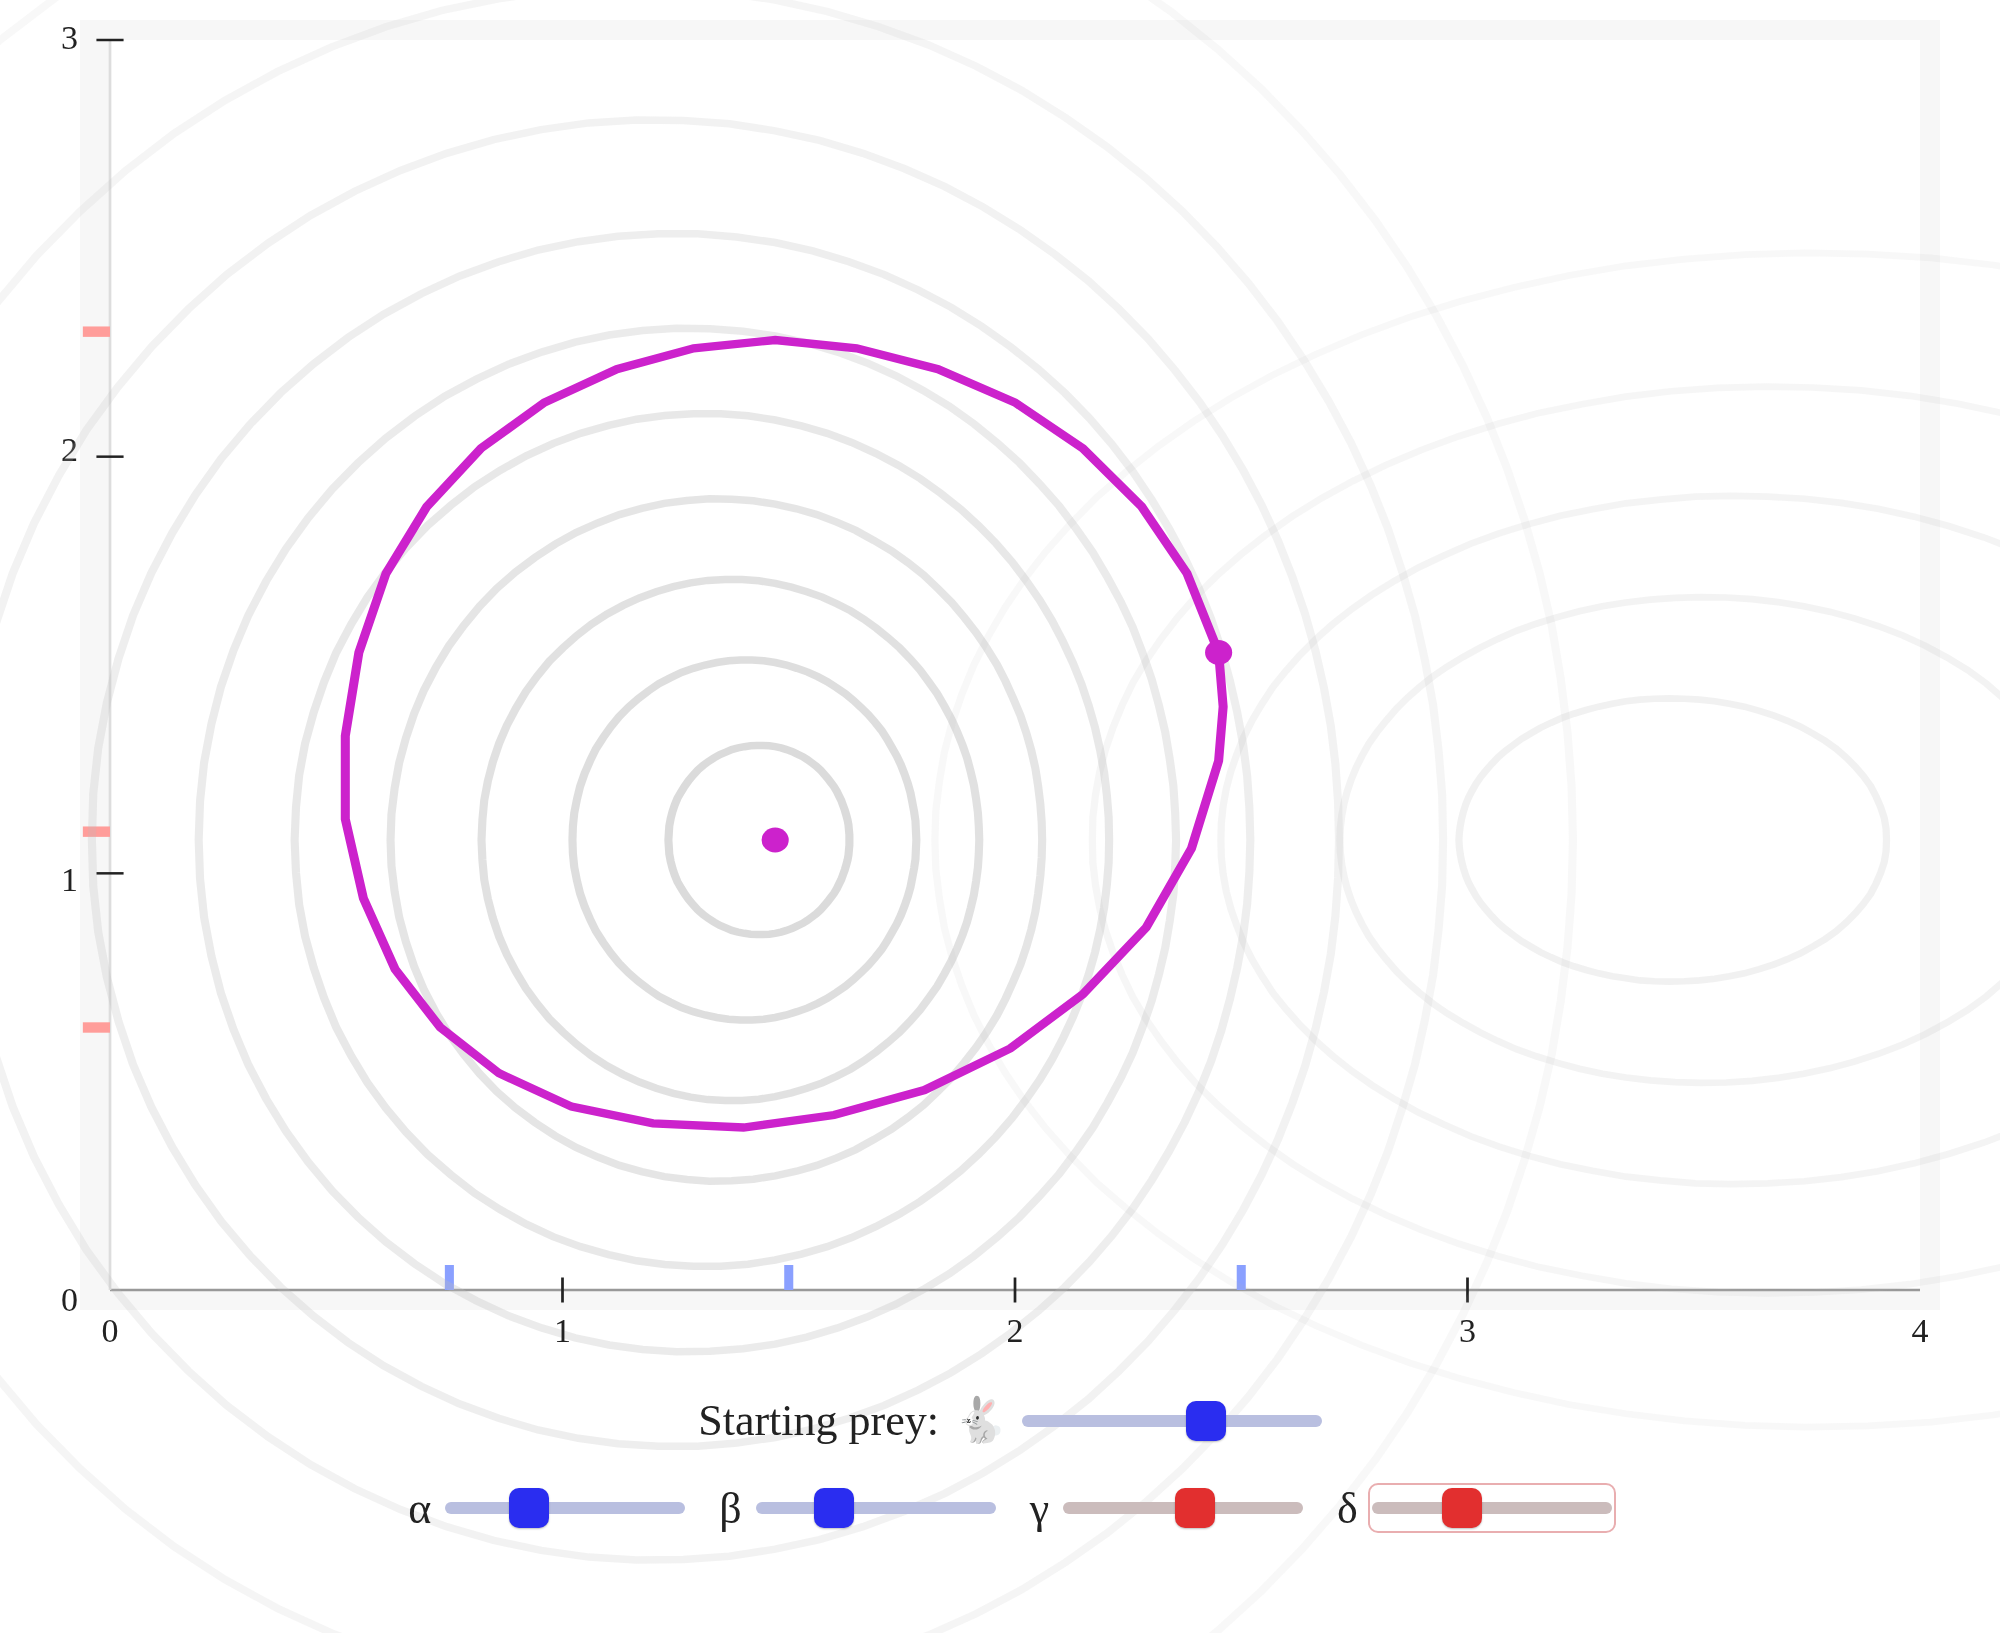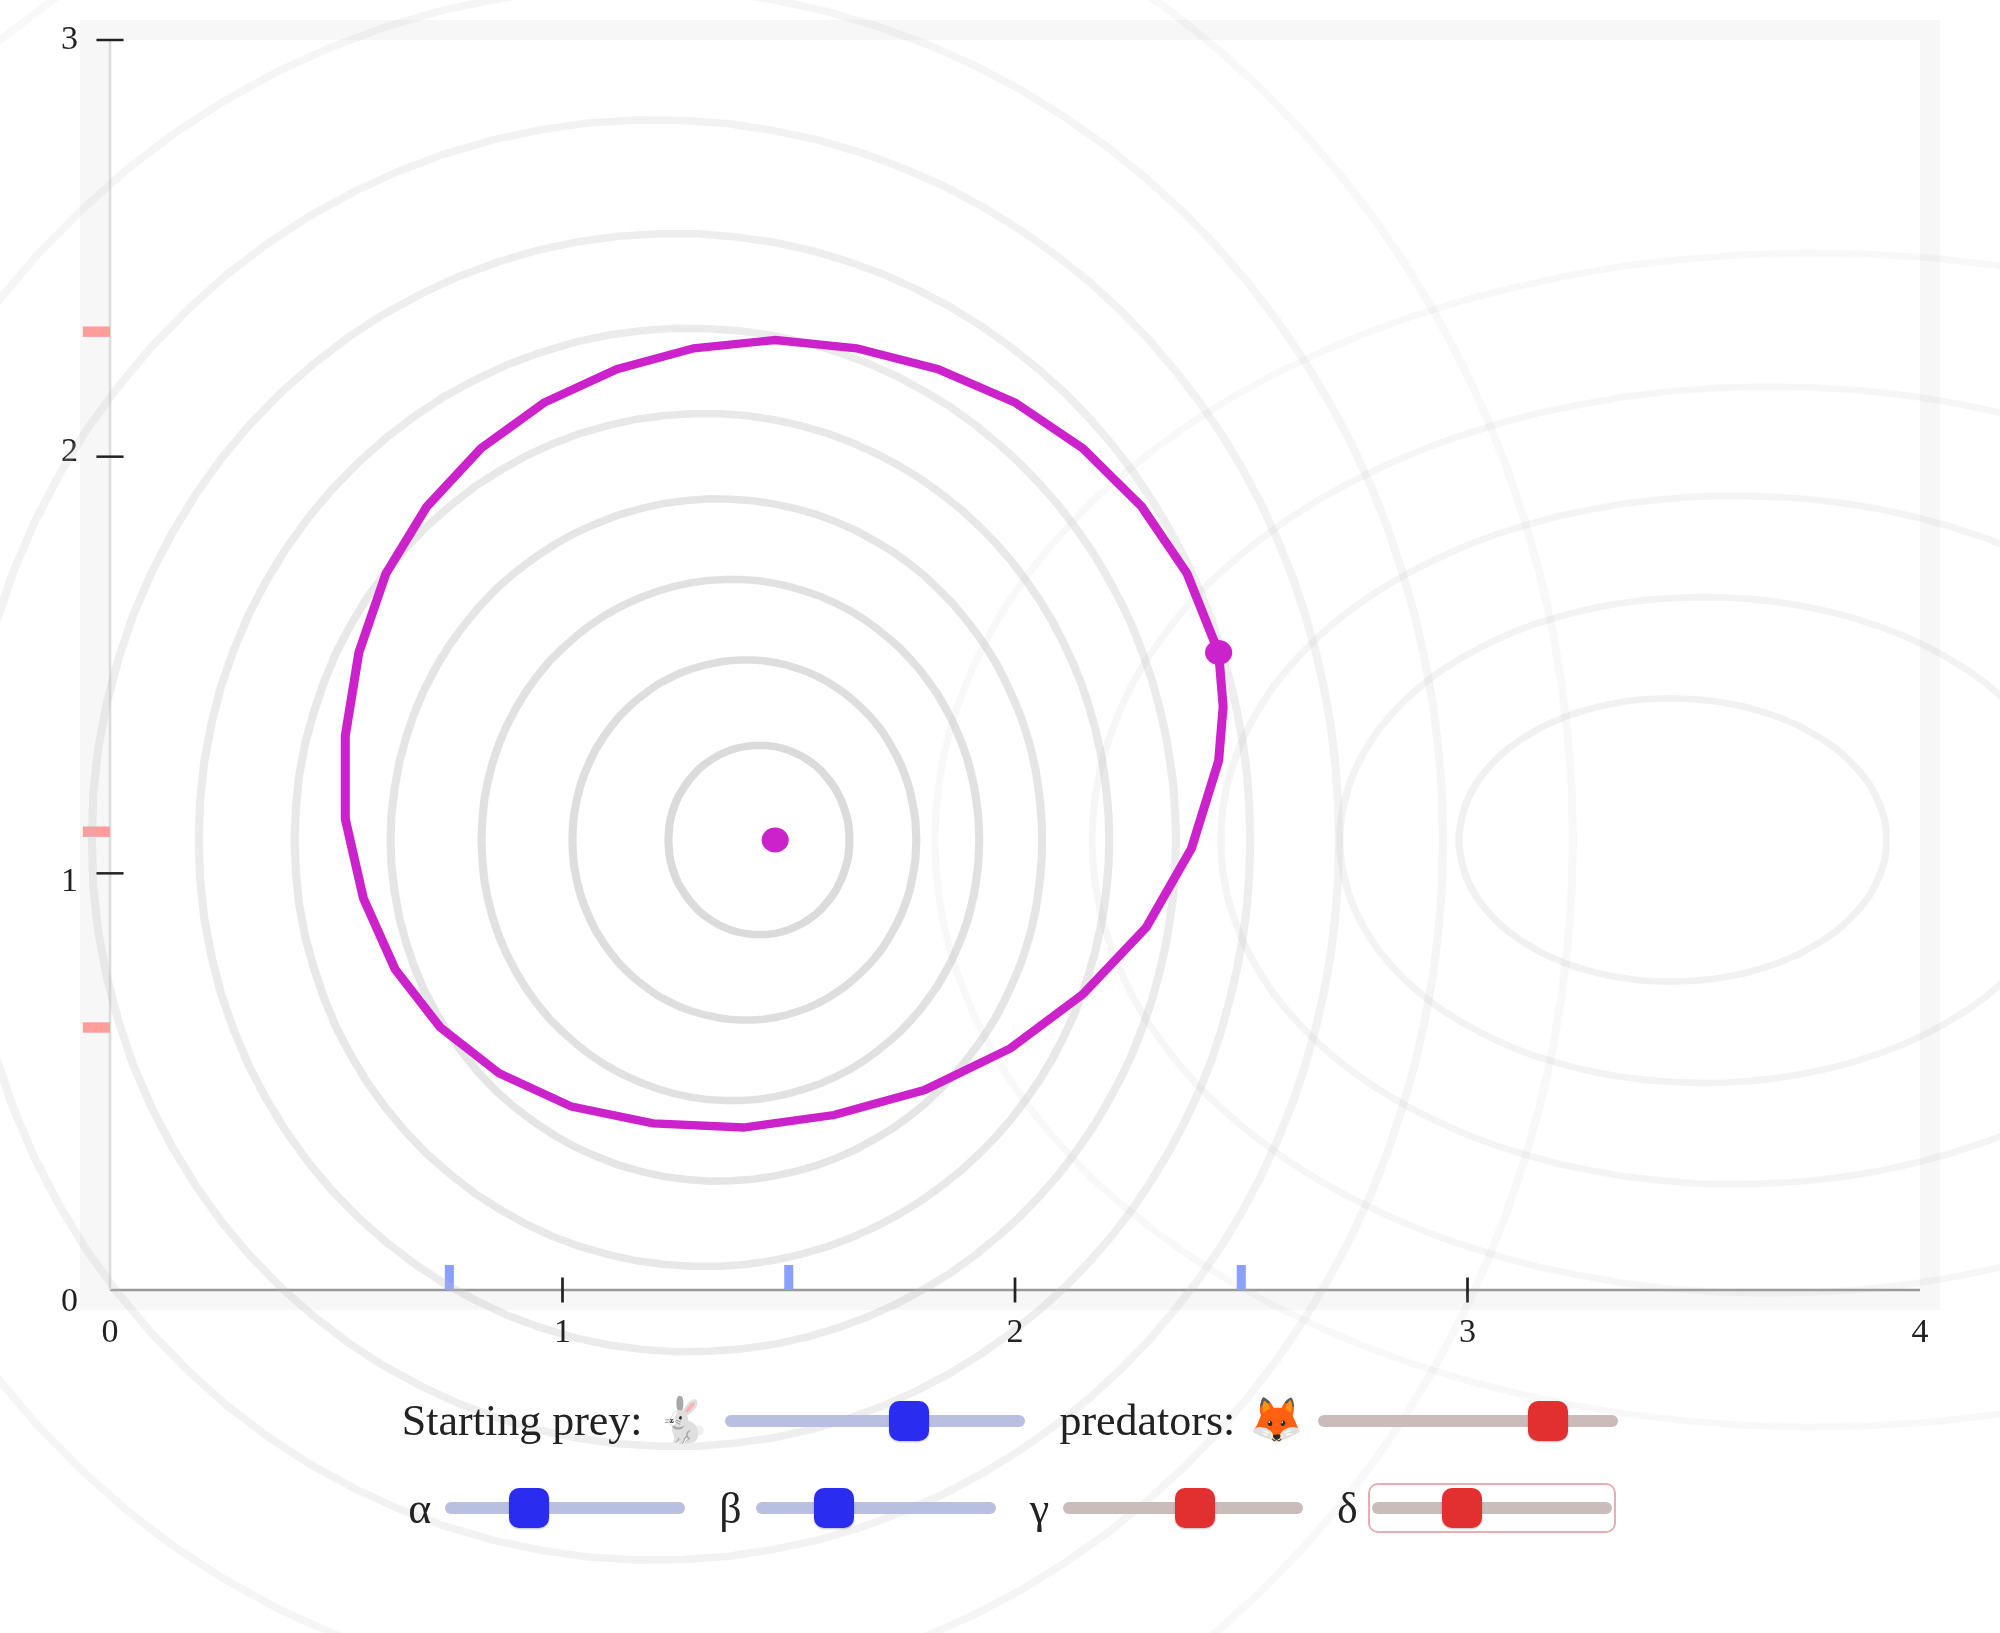--- a/index.html
+++ b/index.html
@@ -202,28 +202,20 @@
   <div class="controls">
     <div class="row">
       <span class="ctrl">
         <span class="lbl">Starting prey:</span>
         <span class="emoji">🐇</span>
         <span class="slider blue" id="sl-prey" style="width: 300px;">
           <span class="track"></span>
             <span class="thumb" style="left: 183.75px;"></span>
         </span>
       </span>
-      <span class="ctrl">
-        <span class="lbl">predators:</span>
-        <span class="emoji">🦊</span>
-        <span class="slider red" id="sl-pred" style="width: 300px;">
-          <span class="track"></span>
-            <span class="thumb" style="left: 230px;"></span>
-        </span>
-      </span>
     </div>
     <div class="row">
       <span class="ctrl">
         <span class="lbl">α</span>
         <span class="slider blue" id="sl-alpha" style="width: 240px;">
           <span class="track"></span>
             <span class="thumb" style="left: 84px;"></span>
         </span>
       </span>
       <span class="ctrl">

